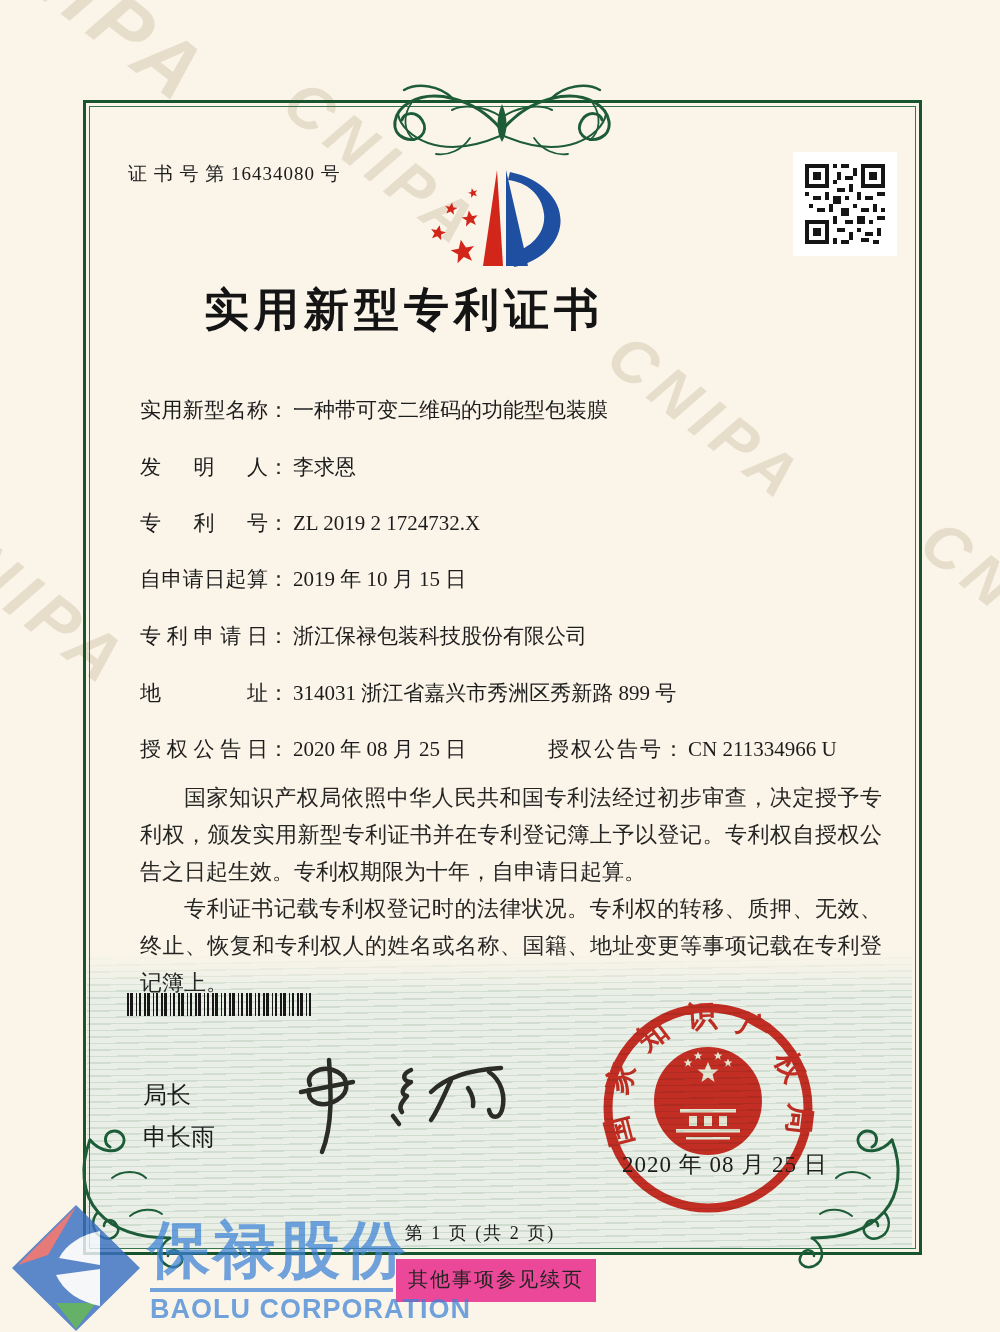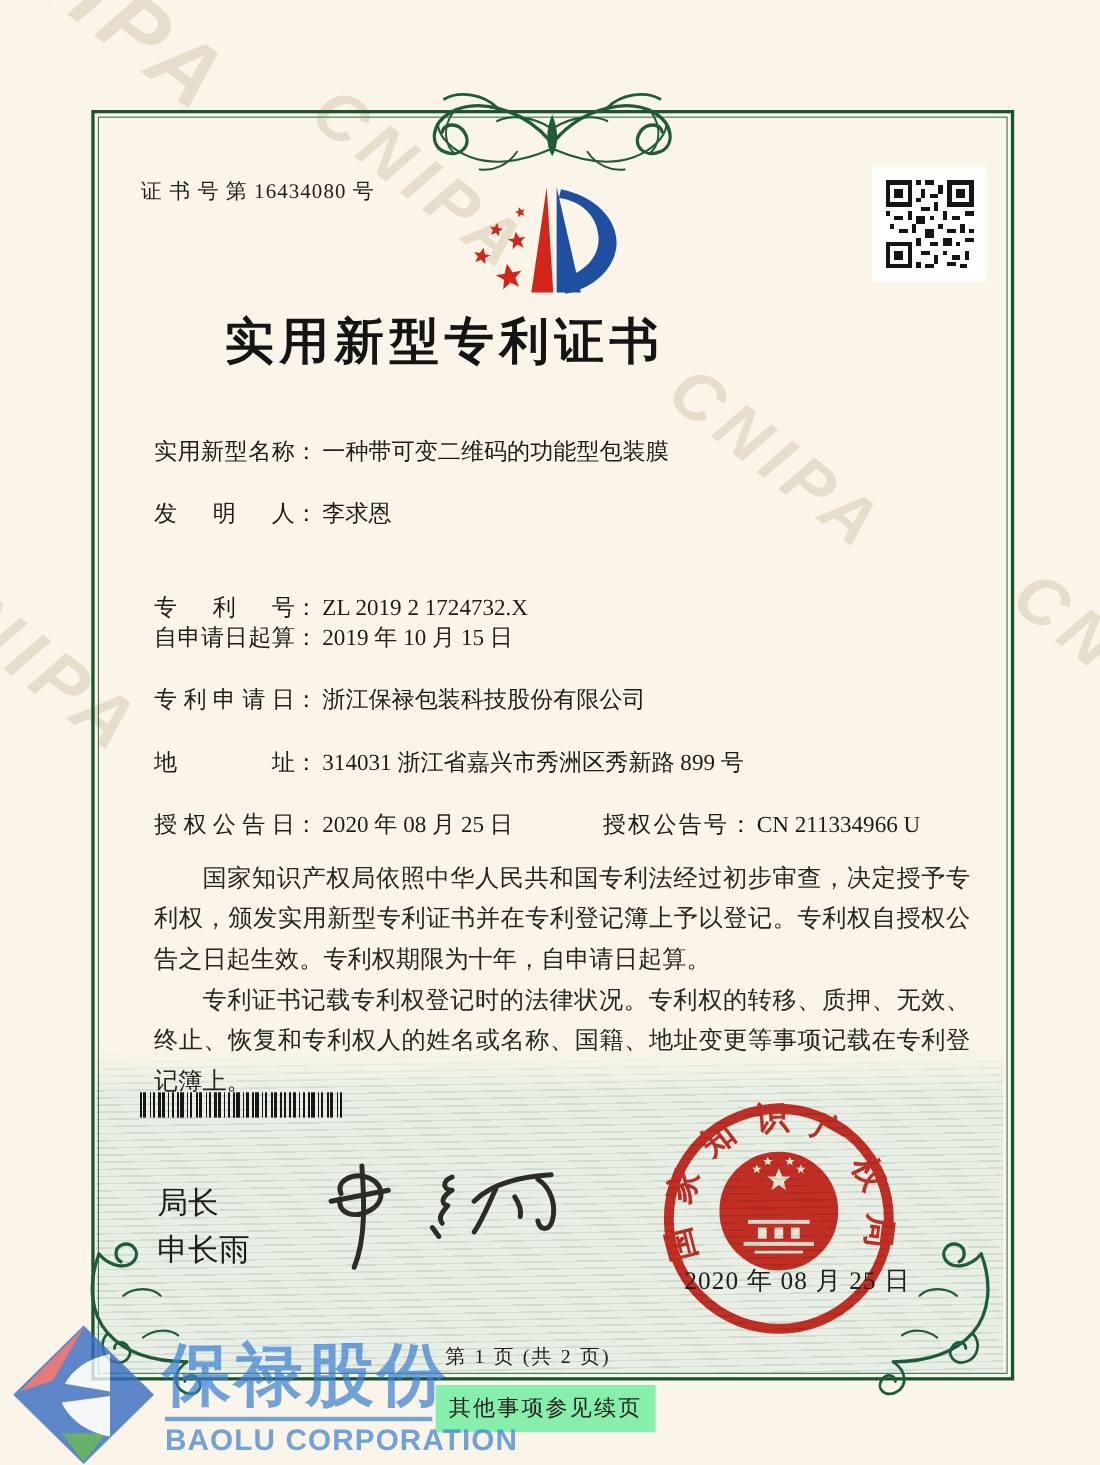--- a/index.html
+++ b/index.html
@@ -60,32 +60,32 @@
   
   .barcode{
     position:absolute; left:127px; top:993px; width:186px; height:23px;
     background:repeating-linear-gradient(90deg,
       #171717 0 2px, transparent 2px 3px,
       #171717 3px 6px, transparent 6px 9px,
       #171717 9px 10px, transparent 10px 12px,
       #171717 12px 14px, transparent 14px 17px);
   }
   
-  .signer{position:absolute; left:143px; top:1074px; font-size:28px; line-height:42px;}
+  .signer{position:absolute; left:143px; top:1074px; font-size:24px; line-height:42px;}
   .sig-svg{position:absolute; left:265px; top:1030px;}
   
   .seal-svg{position:absolute; left:601px; top:1001px; mix-blend-mode:multiply; opacity:.95;}
   .seal-date{
     position:absolute; left:622px; top:1149px; width:180px; text-align:center;
     font-size:23px; color:#1d1d1b; letter-spacing:1px; white-space:nowrap;
   }
   
   .page-info{position:absolute; left:0; top:1221px; width:960px; text-align:center; font-size:18px; letter-spacing:2px;}
   .cont-note{
-    position:absolute; left:396px; top:1259px; background:#86efac;
+    position:absolute; left:396px; top:1259px; background:#ec4899;
     padding:7px 12px 9px; font-size:20px; letter-spacing:2px; color:#232321;
   }
   
   .orn{position:absolute; pointer-events:none;}
   
   .baolu-cn{
     position:absolute; left:148px; top:1208px; font-size:62px; font-weight:bold;
     letter-spacing:3px; color:#3b82d6; opacity:.72;
     font-family:"Liberation Sans","DejaVu Sans",sans-serif;
   }
@@ -216,21 +216,21 @@
   </svg>
 
   <div class="title">实用新型专利证书</div>
 
   <div class="row" style="top:453px;">
     <span class="lbl">发明人</span><span class="cln">：</span><span class="val">李求恩</span>
   </div>
   <div class="row" style="top:396px;">
     <span class="lbl">实用新型名称</span><span class="cln">：</span><span class="val">一种带可变二维码的功能型包装膜</span>
   </div>
-  <div class="row" style="top:509px;margin-top:29px;">
+  <div class="row" style="top:509px;">
     <span class="lbl">专利号</span><span class="cln">：</span><span class="val">ZL 2019 2 1724732.X</span>
   </div>
   <div class="row" style="top:565px;">
     <span class="lbl">自申请日起算</span><span class="cln">：</span><span class="val">2019 年 10 月 15 日</span>
   </div>
   <div class="row" style="top:622px;">
     <span class="lbl">专利申请日</span><span class="cln">：</span><span class="val">浙江保禄包装科技股份有限公司</span>
   </div>
   <div class="row" style="top:679px;">
     <span class="lbl">地址</span><span class="cln">：</span><span class="val">314031 浙江省嘉兴市秀洲区秀新路 899 号</span>

